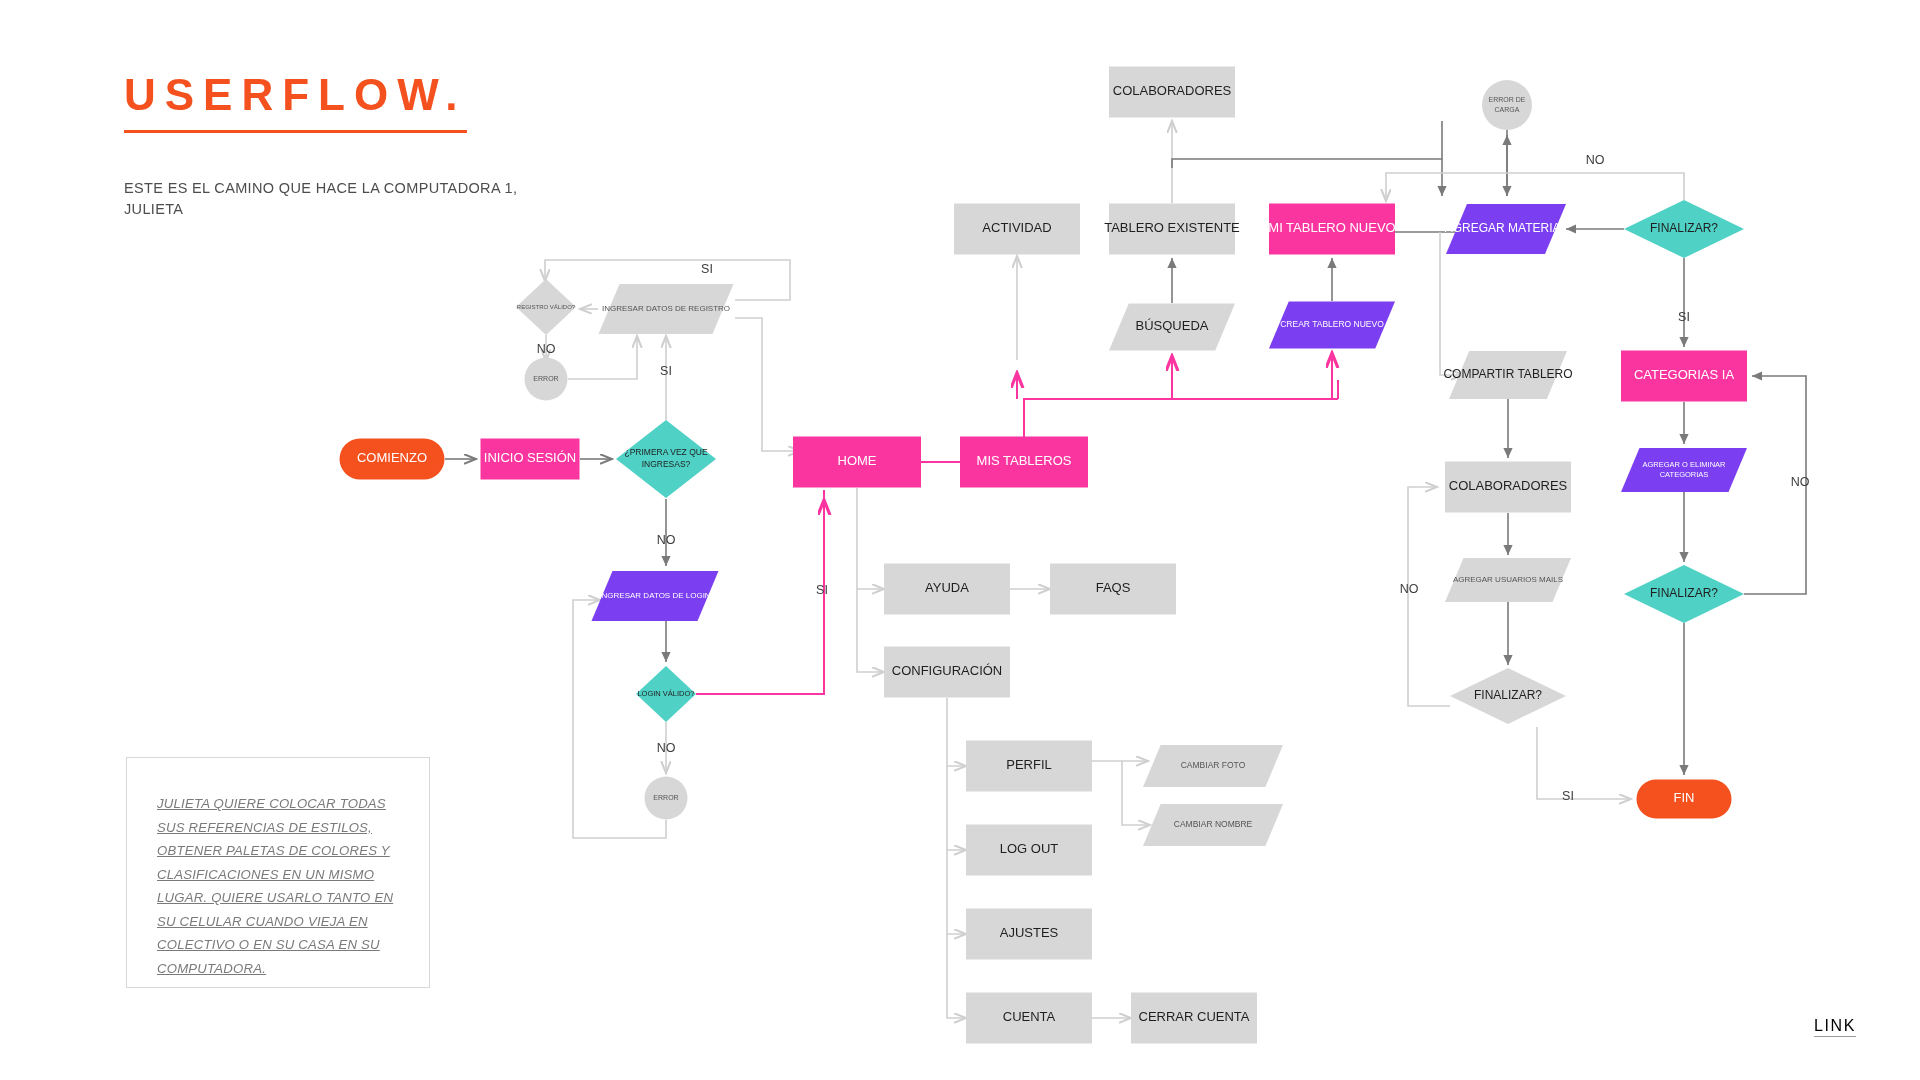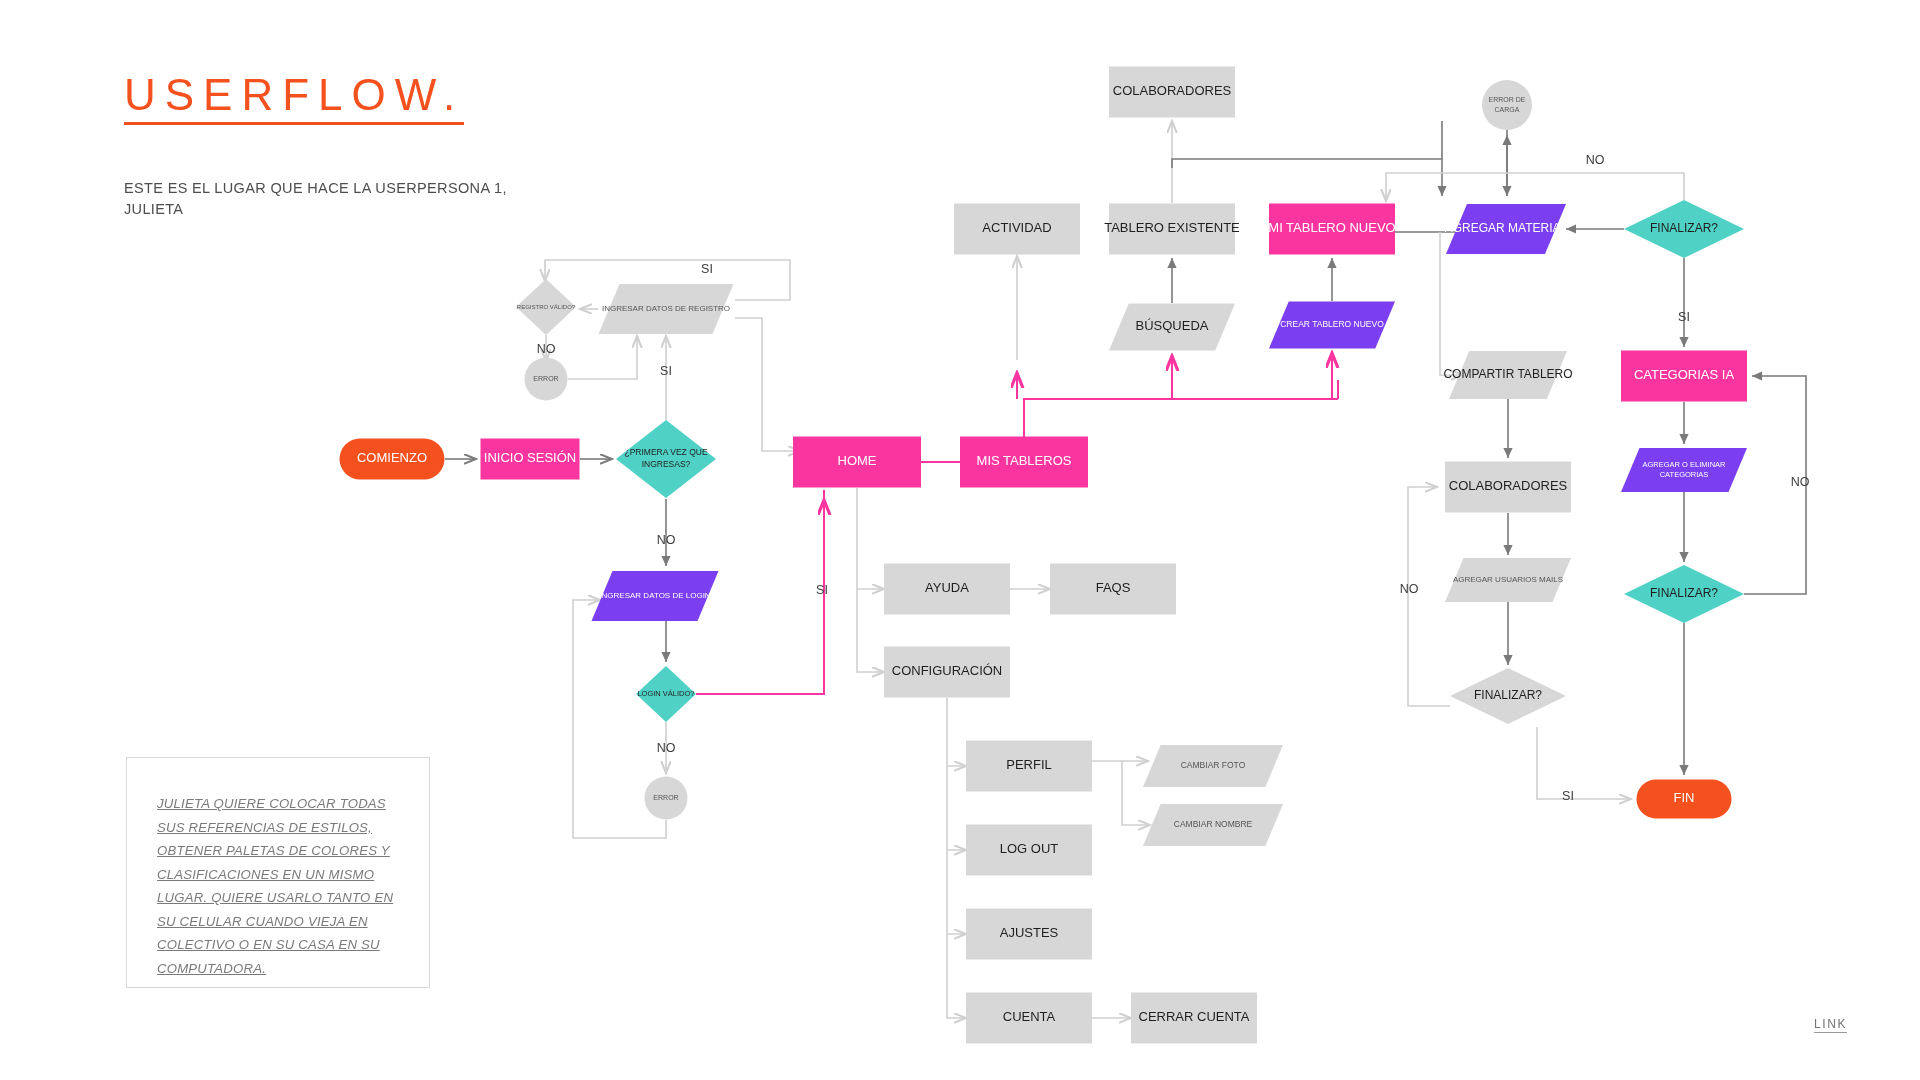--- a/index.html
+++ b/index.html
@@ -1,56 +1,56 @@
 <!DOCTYPE html>
 <html><head>
 <meta charset="utf-8">
 <style>
   html,body{margin:0;padding:0;background:#ffffff;}
   body{width:1920px;height:1080px;position:relative;overflow:hidden;
        font-family:"Liberation Sans","DejaVu Sans",sans-serif;color:#3c3c3c;}
 
   
   #header{position:absolute;left:124px;top:72px;}
-  #title{font-size:44px;letter-spacing:9px;font-weight:400;color:#F4511E;
-         line-height:1.05;margin:0;padding-bottom:4px;display:inline-block;
+  #title{font-size:44px;letter-spacing:9px;font-weight:700;color:#F4511E;
+         line-height:1.05;margin:0;padding-bottom:12px;display:inline-block;
          border-bottom:3px solid #F4511E;}
   #subtitle{margin:0;position:absolute;left:124px;top:178px;width:420px;
             font-size:14.5px;line-height:1.45;color:#4d4d4d;letter-spacing:.35px;}
 
   
   #quote-card{position:absolute;left:126px;top:757px;width:304px;height:231px;
               border:1px solid #d8d8d8;background:#fff;box-sizing:border-box;}
   #quote-text{position:absolute;left:30px;top:34px;width:250px;
               font-size:13.2px;line-height:1.78;font-style:italic;color:#7a7a7a;
               letter-spacing:.2px;text-decoration:underline;}
 
   
-  #link{position:absolute;left:1814px;top:1017px;font-size:12px;
-        letter-spacing:1.6px;color:#737373;border-bottom:1.5px solid #9a9a9a;
+  #link{position:absolute;left:1814px;top:1017px;font-size:16px;
+        letter-spacing:1.6px;color:#000000;border-bottom:1.5px solid #9a9a9a;
         padding-bottom:1px;cursor:pointer;}
 
   
   #flow{position:absolute;left:0;top:0;width:1920px;height:1080px;}
   .nd-label{font-family:"Liberation Sans","DejaVu Sans",sans-serif;
             text-anchor:middle;dominant-baseline:middle;pointer-events:none;}
   .edge-label{font-family:"Liberation Sans","DejaVu Sans",sans-serif;
               font-size:12.5px;fill:#3c3c3c;text-anchor:middle;
               dominant-baseline:middle;}
   .ln{fill:none;stroke:#cfcfcf;stroke-width:1.6;}
   .ln-d{fill:none;stroke:#7a7a7a;stroke-width:1.6;}
   .ln-p{fill:none;stroke:#FA35A0;stroke-width:2;}
 </style>
 </head>
 <body>
 
 <div id="header">
   <h1 id="title">USERFLOW.</h1>
 </div>
-<p id="subtitle">ESTE ES EL LUGAR QUE HACE LA USERPERSONA 1, JULIETA</p>
+<p id="subtitle">ESTE ES EL CAMINO QUE HACE LA COMPUTADORA 1, JULIETA</p>
 
 <div id="quote-card">
   <div id="quote-text">JULIETA QUIERE COLOCAR TODAS SUS REFERENCIAS DE ESTILOS, OBTENER PALETAS DE COLORES Y CLASIFICACIONES EN UN MISMO LUGAR. QUIERE USARLO TANTO EN SU CELULAR CUANDO VIEJA EN COLECTIVO O EN SU CASA EN SU COMPUTADORA.</div>
 </div>
 
 <div id="link">LINK</div>
 
 <svg id="flow" viewBox="0 0 1920 1080" xmlns="http://www.w3.org/2000/svg">
   <defs>
     <marker id="ah" markerWidth="9" markerHeight="9" refX="7.5" refY="3" orient="auto">

